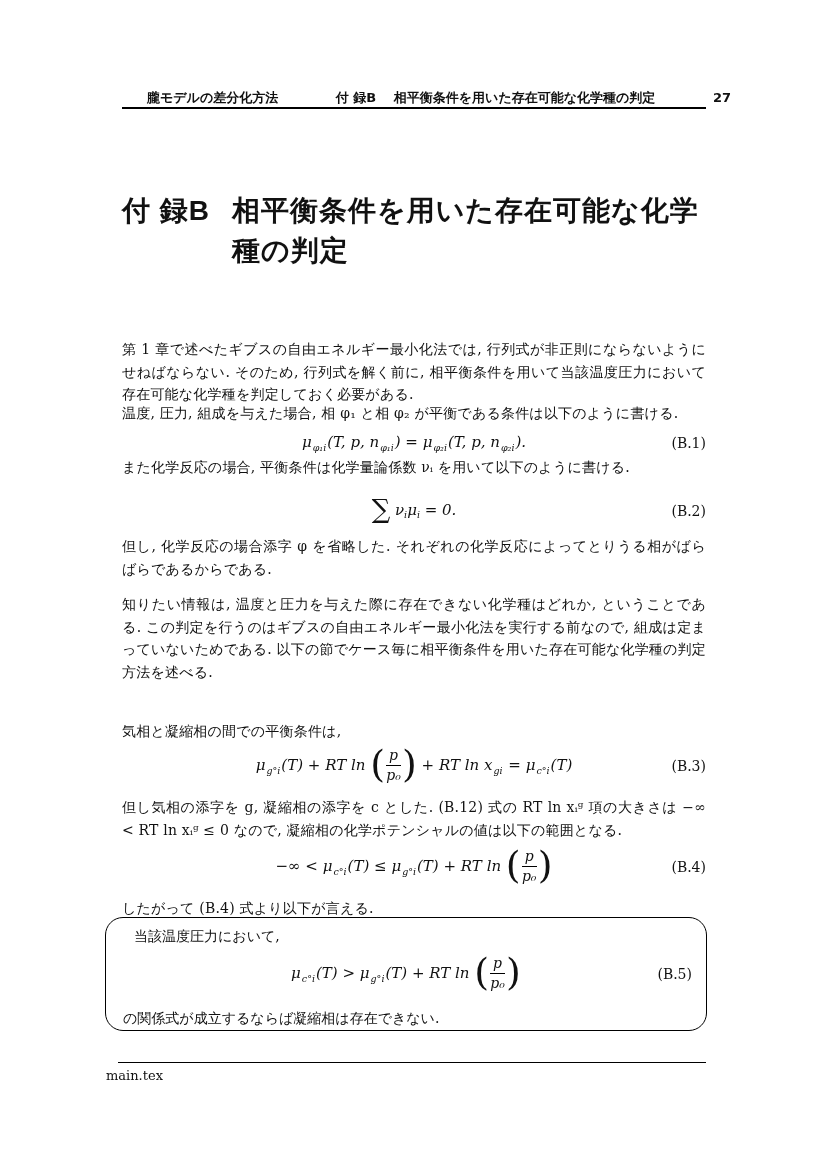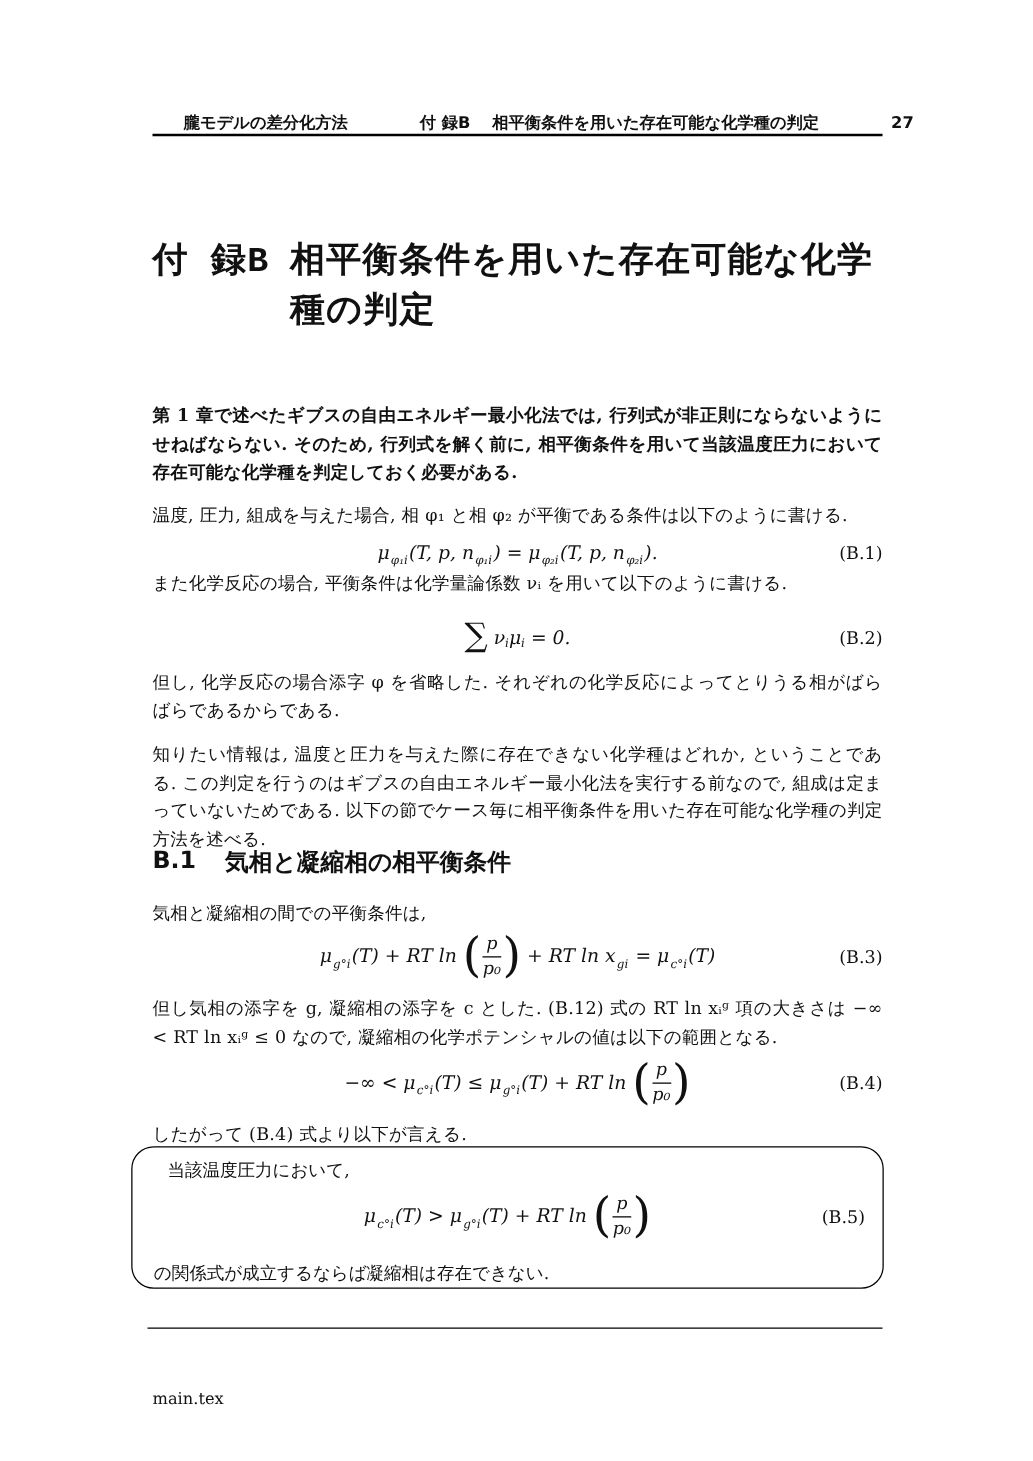--- a/index.html
+++ b/index.html
@@ -7,29 +7,29 @@
         font-family:"DejaVu Serif","Liberation Serif",serif;color:#111;}
 
   
   .hdr{position:absolute;top:89px;left:122px;width:584px;display:flex;justify-content:space-between;
        align-items:baseline;font-family:"DejaVu Sans","Liberation Sans",sans-serif;
        font-weight:700;font-size:13px;white-space:nowrap;padding-left:25px;}
   .hdr-rule{position:absolute;top:107px;left:122px;width:584px;height:2px;background:#000;}
 
   
   .doc-title{position:absolute;top:191px;left:122px;display:flex;
-             font-family:Liberation Mono, monospace;font-weight:700;
+             font-family:Liberation Sans, sans-serif;font-weight:700;
              font-size:28px;line-height:40px;letter-spacing:1px;}
   .doc-title-label{width:110px;flex:none;white-space:nowrap;}
   .doc-title-text{width:482px;}
 
   
   .para{position:absolute;left:122px;width:584px;font-size:14px;line-height:22.5px;
         text-align:justify;letter-spacing:0.2px;}
-  .p1{top:322px;font-weight:bold;} .p2{top:402px;} .p3{top:456px;} .p4{top:535px;} .p5{top:593px;}
+  .p1{top:338px;} .p2{top:402px;} .p3{top:456px;} .p4{top:535px;} .p5{top:593px;}
   .p6{top:720px;} .p7{top:796px;} .p8{top:897px;}
 
   
   .sec-head{position:absolute;left:122px;top:677px;display:flex;
             font-family:"DejaVu Sans","Liberation Sans",sans-serif;font-weight:700;font-size:19px;}
   .sec-num{width:58px;flex:none;}
 
   
   .eqrow{position:absolute;left:122px;width:584px;display:flex;align-items:center;justify-content:center;}
   .eq1{top:427px;height:32px;} .eq2{top:492px;height:38px;}
@@ -50,22 +50,22 @@
   
   .callout{position:absolute;top:917px;left:105px;width:600px;height:112px;
            border:1.4px solid #000;border-radius:18px;background:#fff;}
   .callout-line1{position:absolute;top:10px;left:28px;font-size:14px;}
   .callout-line2{position:absolute;top:92px;left:17px;font-size:14px;}
   .eq5{position:absolute;left:0;top:30px;width:100%;height:52px;display:flex;align-items:center;justify-content:center;}
   .eq5 .eqnum{right:14px;}
 
   
   .ftr-rule{position:absolute;top:1062px;left:118px;width:588px;height:1px;background:#000;}
-  .ftr{position:absolute;top:1068px;left:122px;width:584px;display:flex;justify-content:space-between;
-       font-size:13px;white-space:nowrap;margin-top:44px;}
+  .ftr{position:absolute;top:1068px;left:106px;width:584px;display:flex;justify-content:space-between;
+       font-size:13px;white-space:nowrap;}
 </style>
 </head>
 <body>
 
 <div class="page">
 
   <div class="hdr">
     <span>朧モデルの差分化方法</span>
     <span>付 録B　 相平衡条件を用いた存在可能な化学種の判定</span>
     <span>27</span>
@@ -100,24 +100,20 @@
   <div class="para p3">また化学反応の場合, 平衡条件は化学量論係数 νᵢ を用いて以下のように書ける.</div>
 
   <div class="eqrow eq2">
     <span class="eq"><span class="sum">∑</span><span class="mb"> ν</span><span class="msub">i</span><span class="mb">μ</span><span class="msub">i</span><span class="mb"> = 0.</span></span>
     <span class="eqnum">(B.2)</span>
   </div>
 
   <div class="para p5">知りたい情報は, 温度と圧力を与えた際に存在できない化学種はどれか, ということである. この判定を行うのはギブスの自由エネルギー最小化法を実行する前なので, 組成は定まっていないためである. 以下の節でケース毎に相平衡条件を用いた存在可能な化学種の判定方法を述べる.</div>
   <div class="para p4">但し, 化学反応の場合添字 φ を省略した. それぞれの化学反応によってとりうる相がばらばらであるからである.</div>
 
-  <div class="sec-head">
-    <span class="sec-num">B.1</span>
-    <span>気相と凝縮相の相平衡条件</span>
-  </div>
 
   <div class="para p6">気相と凝縮相の間での平衡条件は,</div>
 
   <div class="eqrow eq3">
     <span class="eq"><span class="mb">μ</span><span class="ss">
           <span class="ssu">g°</span>
           <span class="ssl">i</span>
         </span><span class="mb">(T) + RT ln </span><span class="bigp">(</span><span class="frac"><span class="fnum">p</span><span class="fden">p₀</span></span><span class="bigp">)</span><span class="mb"> + RT ln x</span><span class="ss">
           <span class="ssu">g</span>
           <span class="ssl">i</span>

